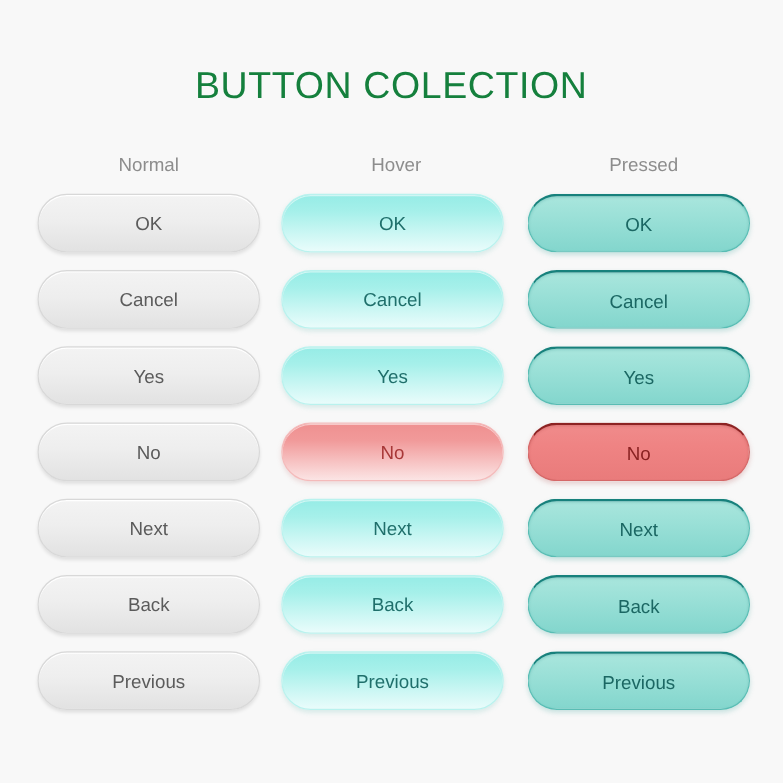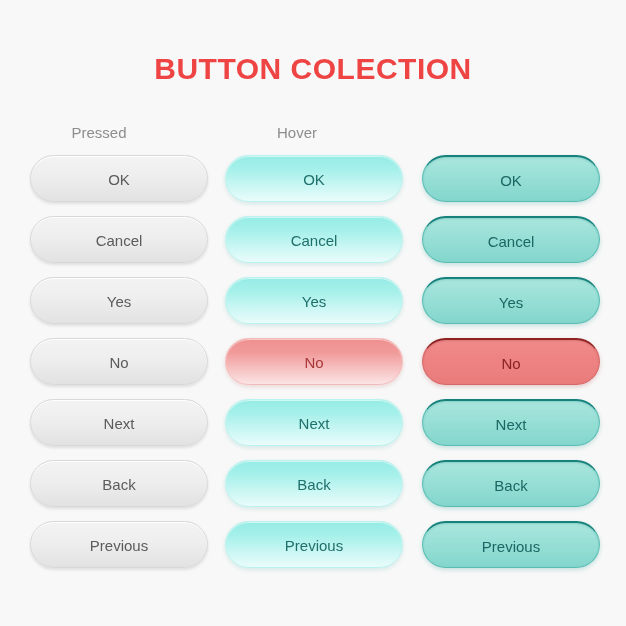--- a/index.html
+++ b/index.html
@@ -23,22 +23,22 @@
 
   
   .title {
     position: absolute;
     top: 52px;
     left: 0;
     width: 626px;
     text-align: center;
     font-size: 30px;
     letter-spacing: 0.5px;
-    color: #ef4444;
-    font-weight: 700;
+    color: #15803d;
+    font-weight: 400;
     font-family: "Liberation Sans", sans-serif;
   }
 
   
   .headers {
     position: absolute;
     top: 124px;
     left: 0;
     width: 626px;
     display: flex;
@@ -143,22 +143,23 @@
   }
 </style>
 </head>
 <body>
 
 <div class="page">
 
   <div class="title">BUTTON COLECTION</div>
 
   <div class="headers">
+    <div class="col-head c1">Normal</div>
+    <div class="col-head c2">Hover</div>
     <div class="col-head c3">Pressed</div>
-    <div class="col-head c2">Hover</div>
   </div>
 
   <div class="grid">
       <div class="row">
         <div class="cell c1">
           <div class="btn normal">
             <span class="btn-label">OK</span>
           </div>
         </div>
         <div class="cell c2">

